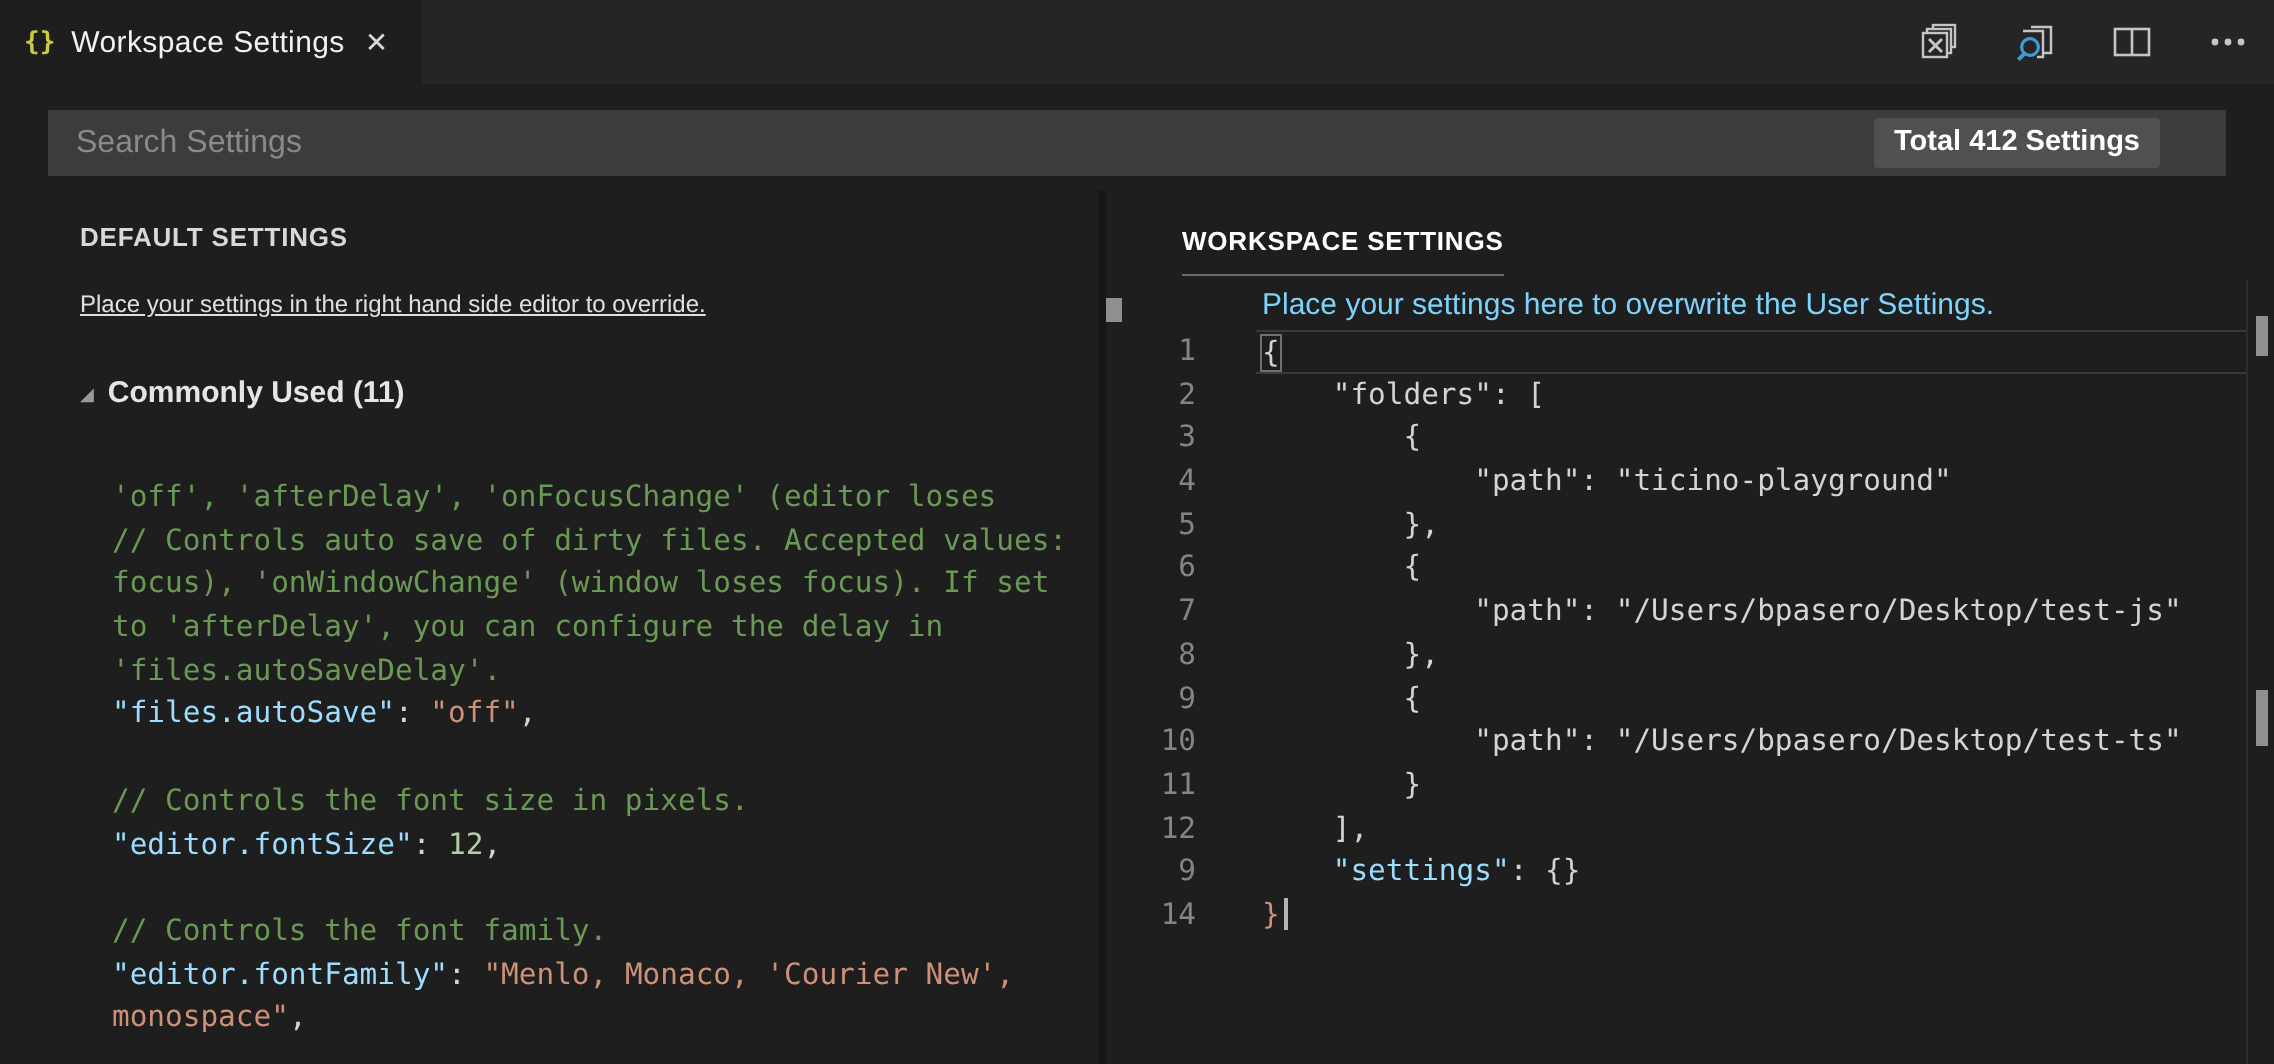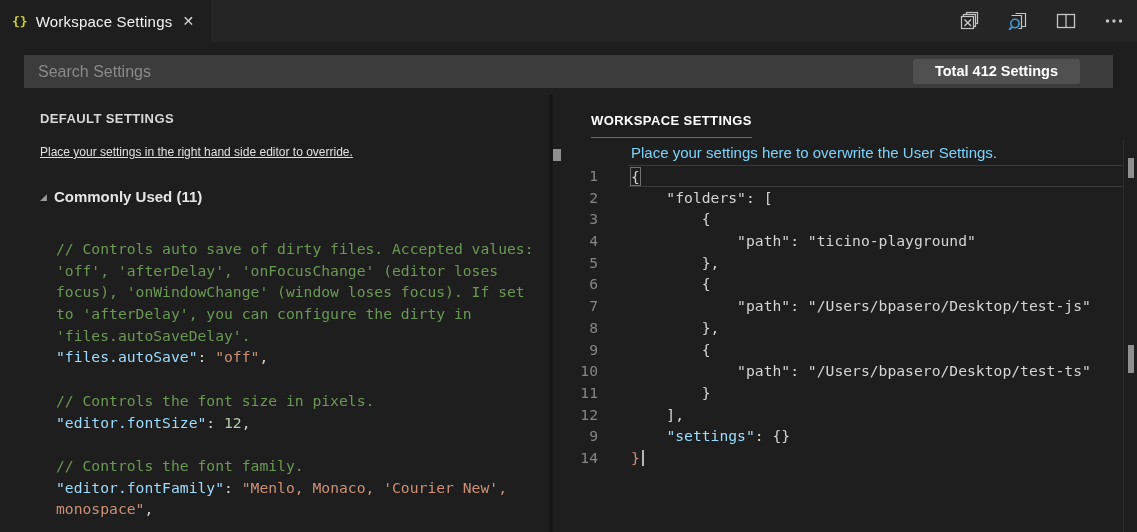--- a/index.html
+++ b/index.html
@@ -20,21 +20,21 @@
   .actions svg { display:block; }
 
   
   .searchrow { position:absolute; left:0; top:42px; width:1137px; height:53px; background:#1e1e1e; }
   .search-input { position:absolute; left:24px; top:13px; width:1089px; height:33px;
                   background:#3c3c3c; border:none; outline:none; color:#cccccc;
                   font-size:16px; padding:0 160px 0 14px; font-family:"Liberation Sans",sans-serif; }
   .search-input::placeholder { color:#8a8a8a; opacity:1; }
   .badge { position:absolute; right:57px; top:17px; height:25px; line-height:25px;
            background:#505050; color:#ffffff; font-size:14.5px; font-weight:bold;
-           padding:0 22px; border-radius:2px; }
+           padding:0 10px; border-radius:2px; }
 
   
   .main { position:absolute; left:0; top:95px; width:1137px; height:437px; }
   .left-pane { position:absolute; left:16px; top:0; width:549px; height:437px; overflow:hidden; }
   .sash { position:absolute; left:549px; top:0; width:4px; height:437px; background:#171717; }
   .right-pane { position:absolute; left:553px; top:0; width:584px; height:437px; overflow:hidden; }
 
   
   .lp-header { position:absolute; left:24px; top:16px; color:#d8d8d8; font-size:13px;
                font-weight:600; letter-spacing:.4px; }
@@ -130,24 +130,24 @@
   <div class="main">
 
     <div class="left-pane">
       <div class="lp-header">DEFAULT SETTINGS</div>
       <div class="lp-desc">Place your settings in the right hand side editor to override.</div>
       <div class="lp-section">
         <span class="twistie">◢</span>
         <span class="lp-section-label">Commonly Used (11)</span>
       </div>
       <div class="lp-code code">
+          <div class="cline"><span class="lcode"><span class="tk-cmt">'off', 'afterDelay', 'onFocusChange' (editor loses</span></span></div>
           <div class="cline"><span class="lcode"><span class="tk-cmt">// Controls auto save of dirty files. Accepted values:</span></span></div>
-          <div class="cline"><span class="lcode"><span class="tk-cmt">'off', 'afterDelay', 'onFocusChange' (editor loses</span></span></div>
           <div class="cline"><span class="lcode"><span class="tk-cmt">focus), 'onWindowChange' (window loses focus). If set</span></span></div>
-          <div class="cline"><span class="lcode"><span class="tk-cmt">to 'afterDelay', you can configure the dirty in</span></span></div>
+          <div class="cline"><span class="lcode"><span class="tk-cmt">to 'afterDelay', you can configure the delay in</span></span></div>
           <div class="cline"><span class="lcode"><span class="tk-cmt">'files.autoSaveDelay'.</span></span></div>
           <div class="cline"><span class="lcode"><span class="tk-key">"files.autoSave"</span><span class="tk-fg">: </span><span class="tk-str">"off"</span><span class="tk-fg">,</span></span></div>
           <div class="cline"><span class="lcode">&nbsp;</span></div>
           <div class="cline"><span class="lcode"><span class="tk-cmt">// Controls the font size in pixels.</span></span></div>
           <div class="cline"><span class="lcode"><span class="tk-key">"editor.fontSize"</span><span class="tk-fg">: </span><span class="tk-num">12</span><span class="tk-fg">,</span></span></div>
           <div class="cline"><span class="lcode">&nbsp;</span></div>
           <div class="cline"><span class="lcode"><span class="tk-cmt">// Controls the font family.</span></span></div>
           <div class="cline"><span class="lcode"><span class="tk-key">"editor.fontFamily"</span><span class="tk-fg">: </span><span class="tk-str">"Menlo, Monaco, 'Courier New',</span></span></div>
           <div class="cline"><span class="lcode"><span class="tk-str">monospace"</span><span class="tk-fg">,</span></span></div>
         </div>

